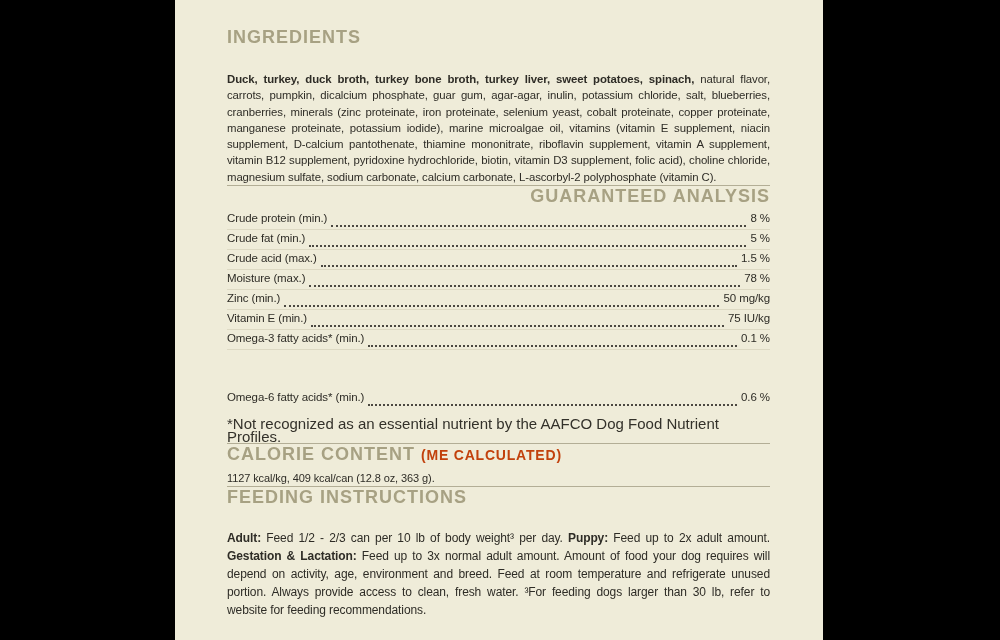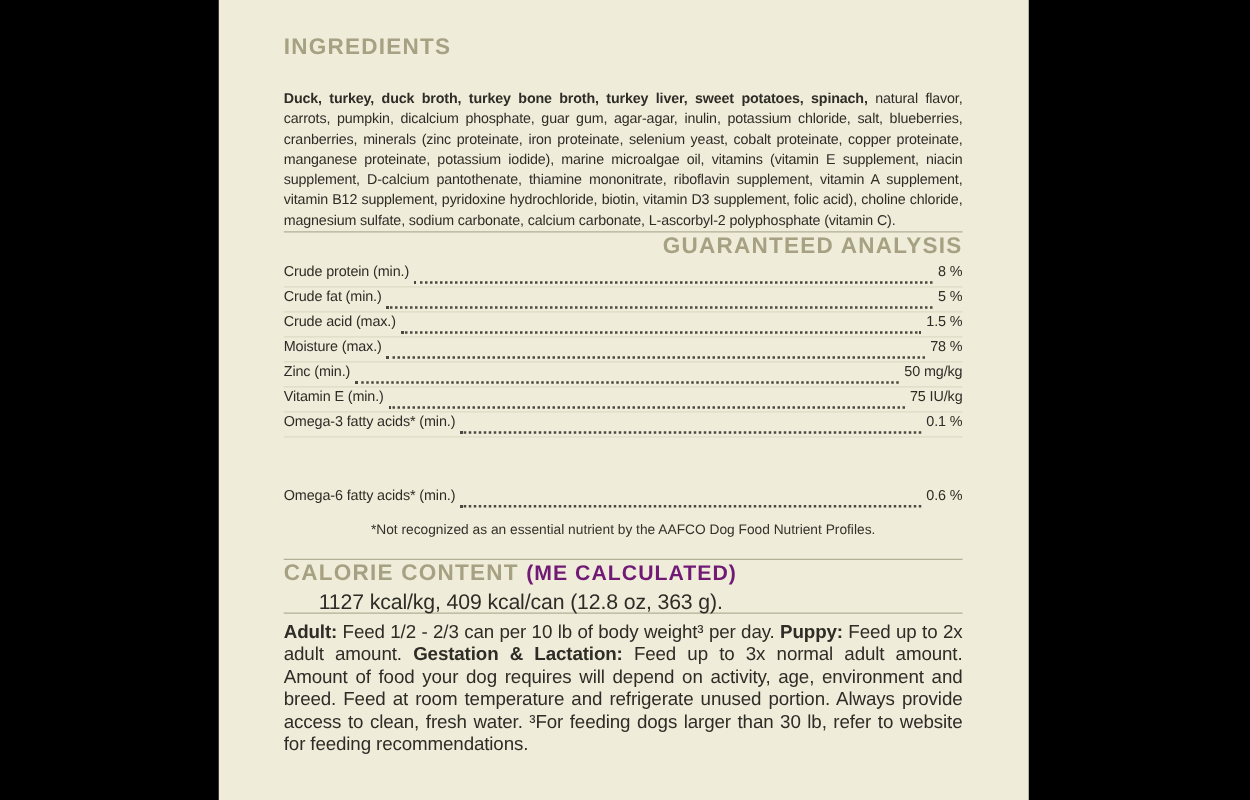--- a/index.html
+++ b/index.html
@@ -16,21 +16,21 @@
   .content{
     position:absolute;left:52px;right:53px;top:0;
     color:#2e2c26;
   }
   h2.sec-title{
     margin:0;
     font-size:18px;line-height:20px;font-weight:bold;
     letter-spacing:1px;color:#a7a183;
   }
   h2.sec-title .sub{
-    font-size:17px;letter-spacing:0.8px;font-weight:bold;color:#701a75;
+    font-size:14px;letter-spacing:0.8px;font-weight:bold;color:#c2410c;
   }
   .body-text{
     margin:0;
     font-size:11.4px;line-height:16.3px;letter-spacing:-0.1px;
     color:#2e2c26;
   }
   .justify{text-align:justify;text-justify:inter-word;}
   .ingredients-para{margin-top:24px;}
   hr.divider{
     border:none;border-top:1px solid #b3ae96;
@@ -48,29 +48,28 @@
     border-bottom:1px solid #ddd9c3;
   }
   .ga-row:last-child{border-bottom:none;margin-top:39px;}
   .ga-label{white-space:nowrap;padding-bottom:3px;}
   .ga-dots{
     flex:1;height:12px;margin:0 4px;
     border-bottom:2px dotted rgba(46,44,38,0.85);
   }
   .ga-value{white-space:nowrap;padding-bottom:3px;}
   .footnote{
-    margin:16px;margin-top:10px;
-    font-size:11px;line-height:12.5px;letter-spacing:0;
+    margin:0;margin-top:10px;
+    font-size:15px;line-height:12.5px;letter-spacing:0;
     color:#33312a;
-    text-align:center;
   }
   .cal-title{margin-top:6px;}
-  .cal-body{margin-top:5px;font-size:17px;margin-left:28px;}
+  .cal-body{margin-top:5px;font-size:11px;}
   .feed-title{margin-top:5px;}
-  .feed-para{margin-top:6px;font-size:15px;line-height:18px;}
+  .feed-para{margin-top:22px;font-size:12px;line-height:18px;}
   .feed-footnote{margin-top:9px;max-width:545px;}
   .content{padding-top:27px;}
 </style>
 </head>
 <body>
 
 <div class="panel">
   <div class="content">
 
     <section>
@@ -130,17 +129,18 @@
     <hr class="divider div-2">
 
     <section>
       <h2 class="sec-title cal-title"><span>CALORIE CONTENT</span> <span class="sub">(ME CALCULATED)</span></h2>
       <p class="body-text cal-body">1127 kcal/kg, 409 kcal/can (12.8 oz, 363 g).</p>
     </section>
 
     <hr class="divider div-3">
 
     <section>
+      <h2 class="sec-title feed-title">FEEDING INSTRUCTIONS</h2>
       <p class="body-text justify feed-para"><b>Adult:</b><span> Feed 1/2 - 2/3 can per 10 lb of body weight³ per day. </span><b>Puppy:</b><span> Feed up to 2x adult amount. </span><b>Gestation &amp; Lactation:</b><span> Feed up to 3x normal adult amount. Amount of food your dog requires will depend on activity, age, environment and breed. Feed at room temperature and refrigerate unused portion. Always provide access to clean, fresh water. ³For feeding dogs larger than 30 lb, refer to website for feeding recommendations.</span></p>
     </section>
 
   </div>
 </div>
 
 </body></html>

